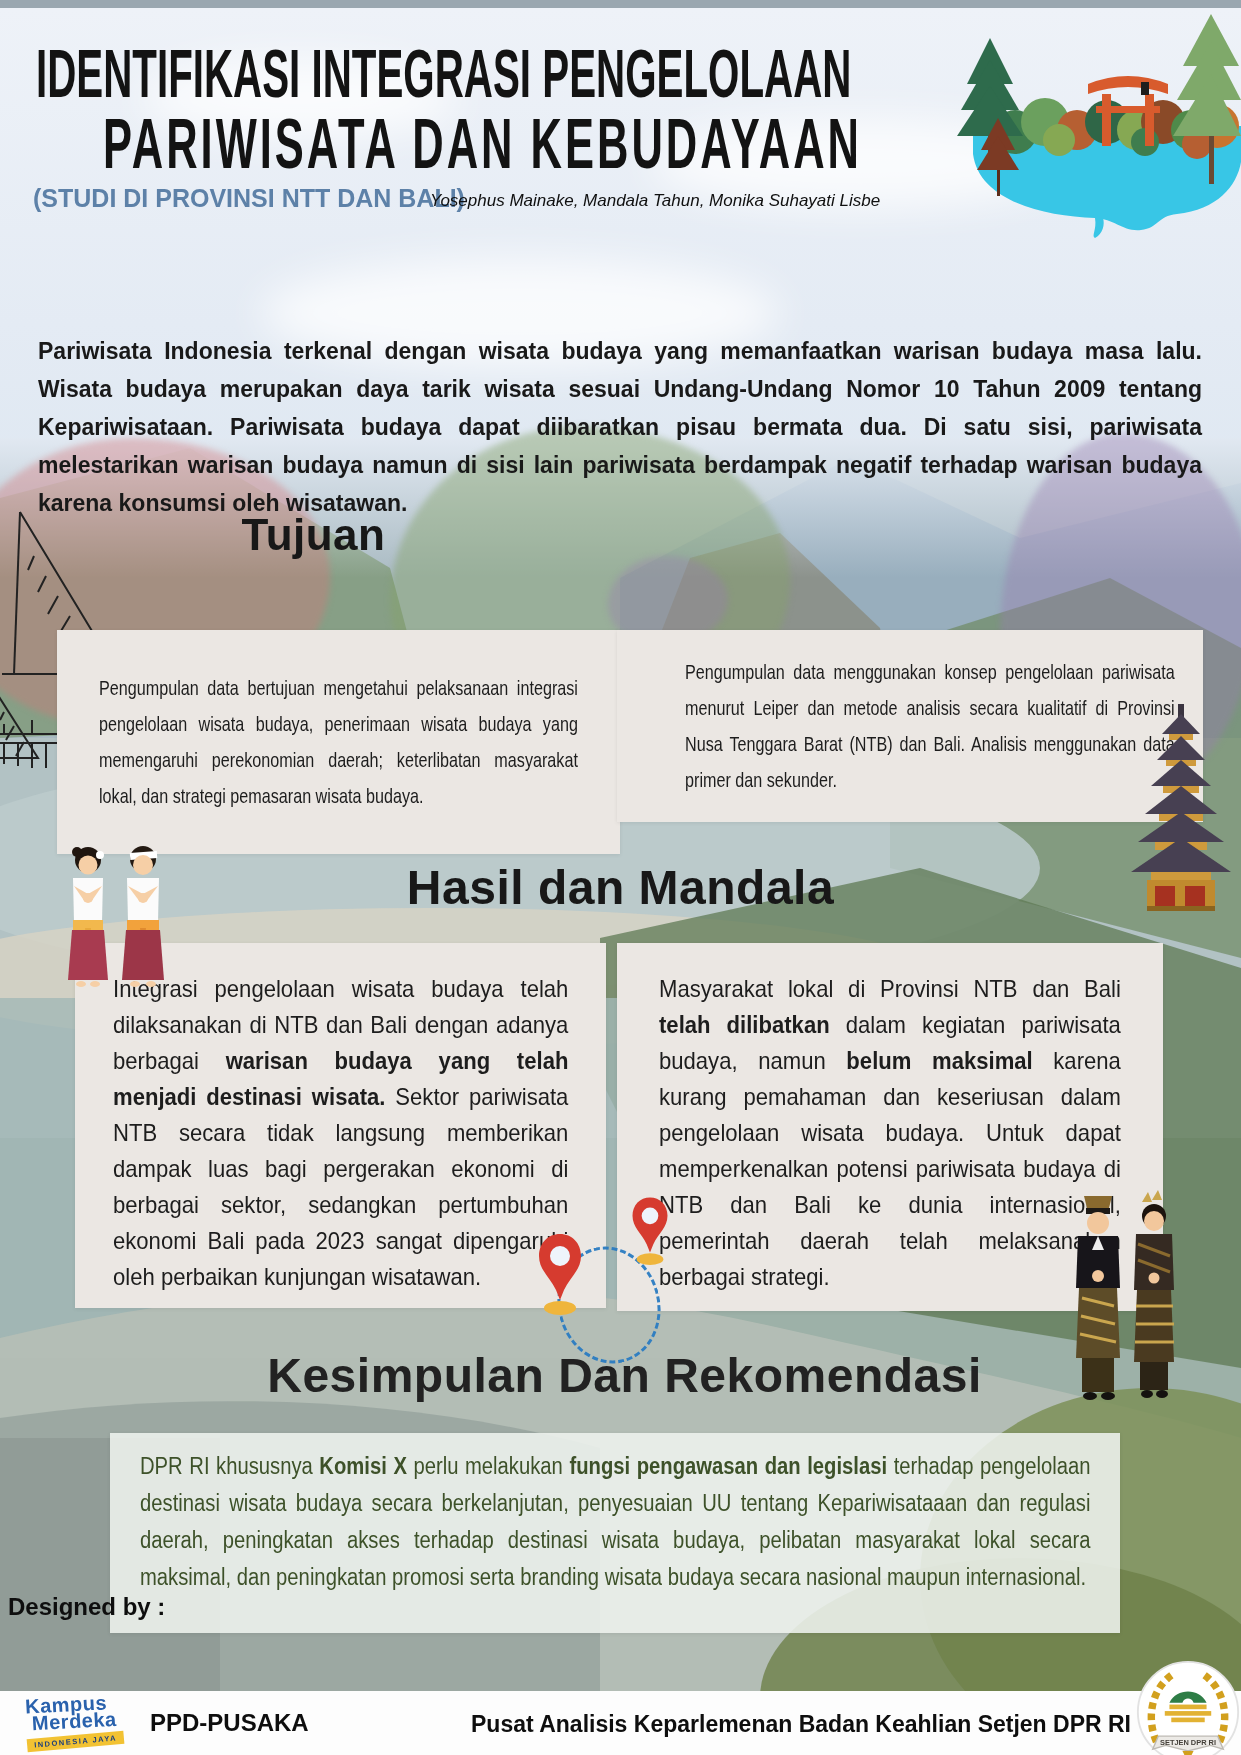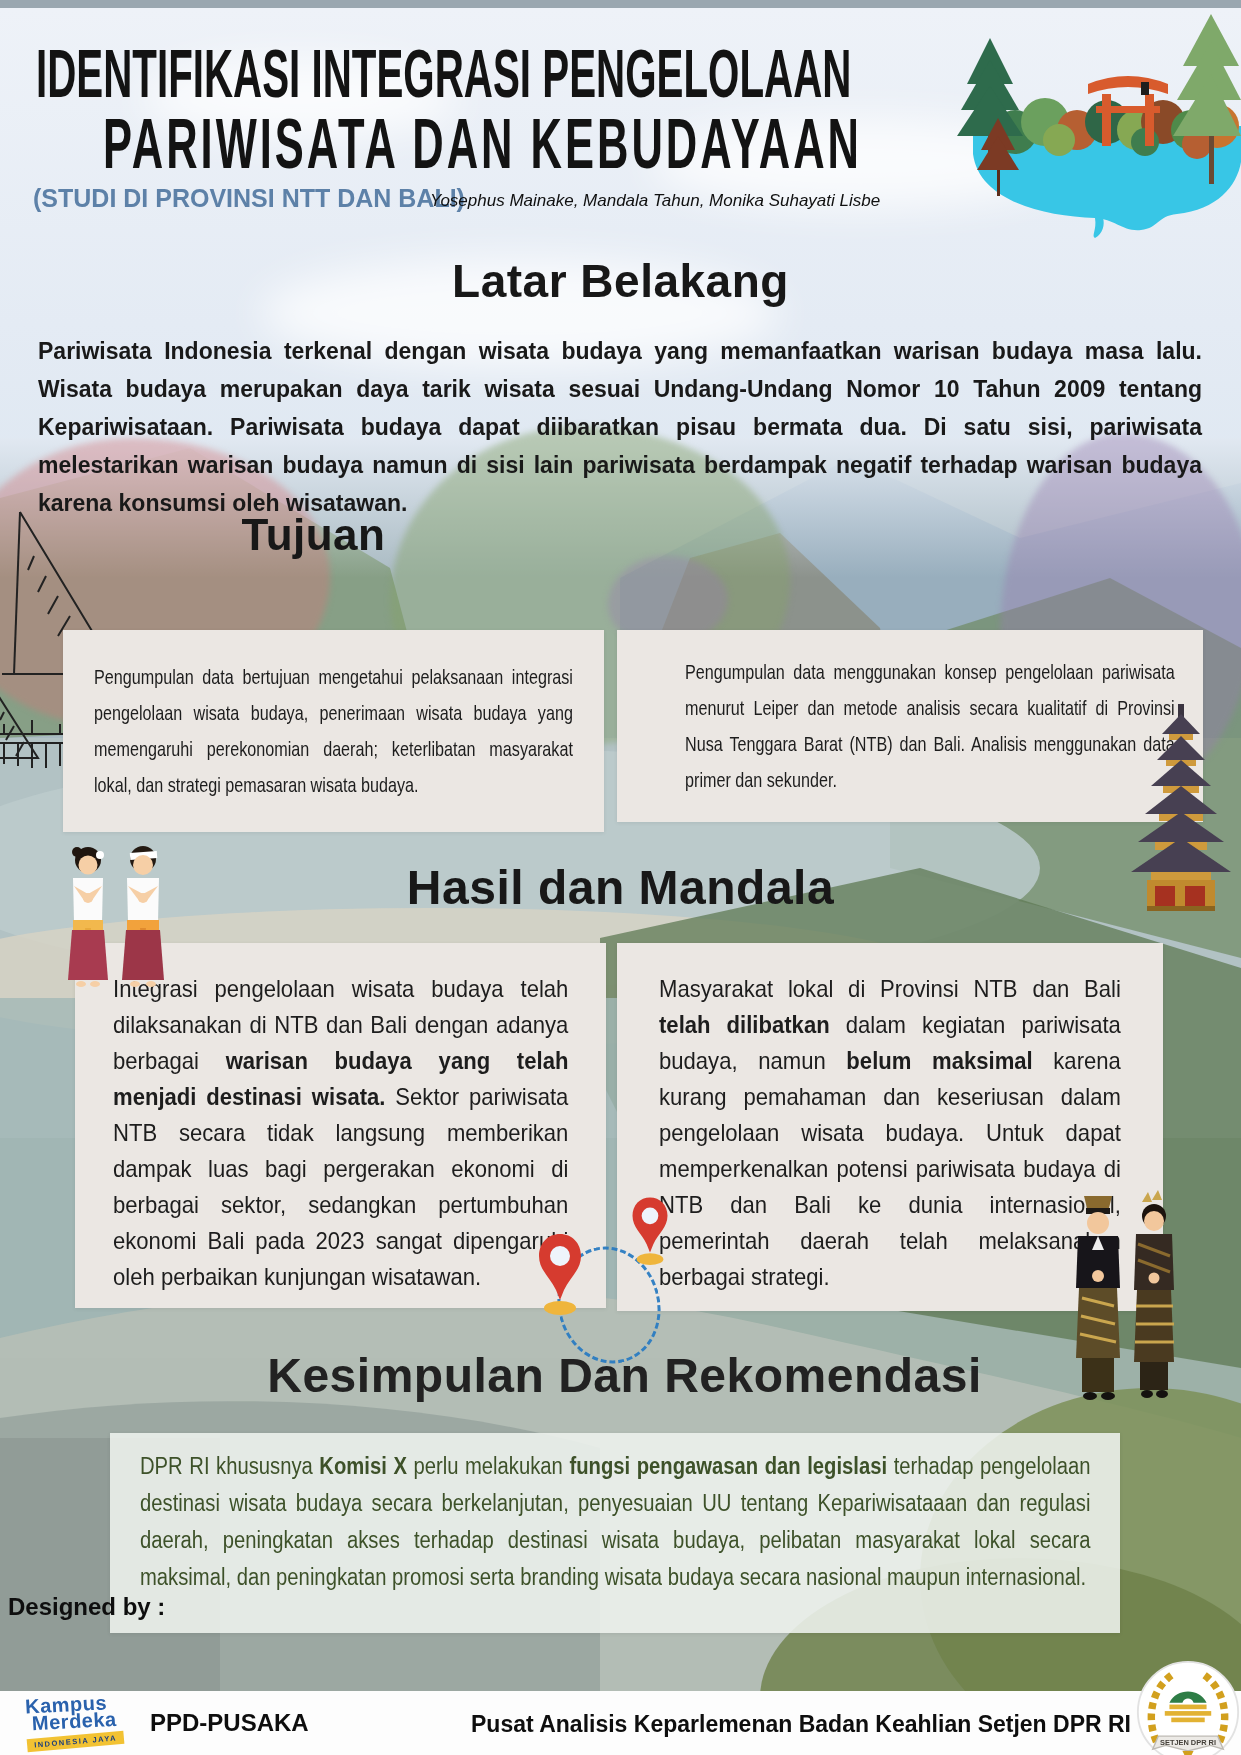--- a/index.html
+++ b/index.html
@@ -114,39 +114,38 @@
     <rect x="364" y="30" width="5" height="140" fill="#6b4a33"></rect>
     <polygon points="366,0 338,52 394,52" fill="#7fa96a"></polygon>
     <polygon points="366,28 332,86 396,86" fill="#7fa96a"></polygon>
     <polygon points="366,60 328,122 396,122" fill="#7fa96a"></polygon>
 
     <rect x="152" y="150" width="3" height="32" fill="#5a2d1c"></rect>
     <polygon points="153,104 136,136 170,136" fill="#7c3a24"></polygon>
     <polygon points="153,122 132,156 174,156" fill="#7c3a24"></polygon>
   </svg>
 
-  <div class="heading" style="left:0;top:246px;width:1241px;font-size:46px;">Latar Belakang</div>
   <div class="bodytext" style="left:38px;top:324px;width:1164px;font-size:23px;font-weight:bold;line-height:38px;">Pariwisata Indonesia terkenal dengan wisata budaya yang memanfaatkan warisan budaya masa lalu. Wisata budaya merupakan daya tarik wisata sesuai Undang-Undang Nomor 10 Tahun 2009 tentang Kepariwisataan. Pariwisata budaya dapat diibaratkan pisau bermata dua. Di satu sisi, pariwisata melestarikan warisan budaya namun di sisi lain pariwisata berdampak negatif terhadap warisan budaya karena konsumsi oleh wisatawan.</div>
 
   <svg class="decor" style="left:-6px;top:498px;" width="162" height="274" viewBox="0 0 162 274">
     <g stroke="#222" stroke-width="2" fill="none">
       <path d="M26,6 L124,168 L8,168"></path>
       <path d="M26,6 L20,168"></path>
       <path d="M40,50 L34,64 M52,70 L44,86 M64,90 L54,108 M76,110 L64,130 M88,130 L74,152 M100,150 L84,166"></path>
       <path d="M2,186 L44,252 L2,252"></path>
       <path d="M10,206 L6,214 M20,220 L12,234 M30,236 L22,250"></path>
       <path d="M0,228 L88,228 M0,237 L88,237"></path>
       <path d="M10,237 L10,258 M24,237 L24,260 M38,237 L38,262 M52,237 L52,262 M66,237 L66,260 M80,237 L80,258"></path>
       <path d="M10,228 L10,218 M38,228 L38,214 M66,228 L66,218"></path>
     </g>
   </svg>
 
   <div class="heading" style="left:48px;top:502px;width:531px;font-size:44px;">Tujuan</div>
 
-  <div class="panel" style="left:63px;top:622px;width:531px;height:192px;padding:5px;">
+  <div class="panel" style="left:57px;top:622px;width:531px;height:192px;padding:16px;">
     <div class="narrow" style="margin:24px 0 0 26px;width:622px;transform:scaleX(.77);font-size:21px;line-height:36px;">Pengumpulan data bertujuan mengetahui pelaksanaan integrasi pengelolaan wisata budaya, penerimaan wisata budaya yang memengaruhi perekonomian daerah; keterlibatan masyarakat lokal, dan strategi pemasaran wisata budaya.</div>
   </div>
   <div class="panel" style="left:617px;top:622px;width:546px;height:192px;padding-left:40px;">
     <div class="narrow" style="margin:24px 0 0 28px;width:636px;transform:scaleX(.77);font-size:21px;line-height:36px;">Pengumpulan data menggunakan konsep pengelolaan pariwisata menurut Leiper dan metode analisis secara kualitatif di Provinsi Nusa Tenggara Barat (NTB) dan Bali. Analisis menggunakan data primer dan sekunder.</div>
   </div>
 
   <svg class="decor-top" style="left:1121px;top:694px;" width="120" height="210" viewBox="0 0 120 210">
     <rect x="57" y="2" width="6" height="16" fill="#3a3440"></rect>
     <g>
       <polygon points="60,12 41,32 79,32" fill="#474052"></polygon>

